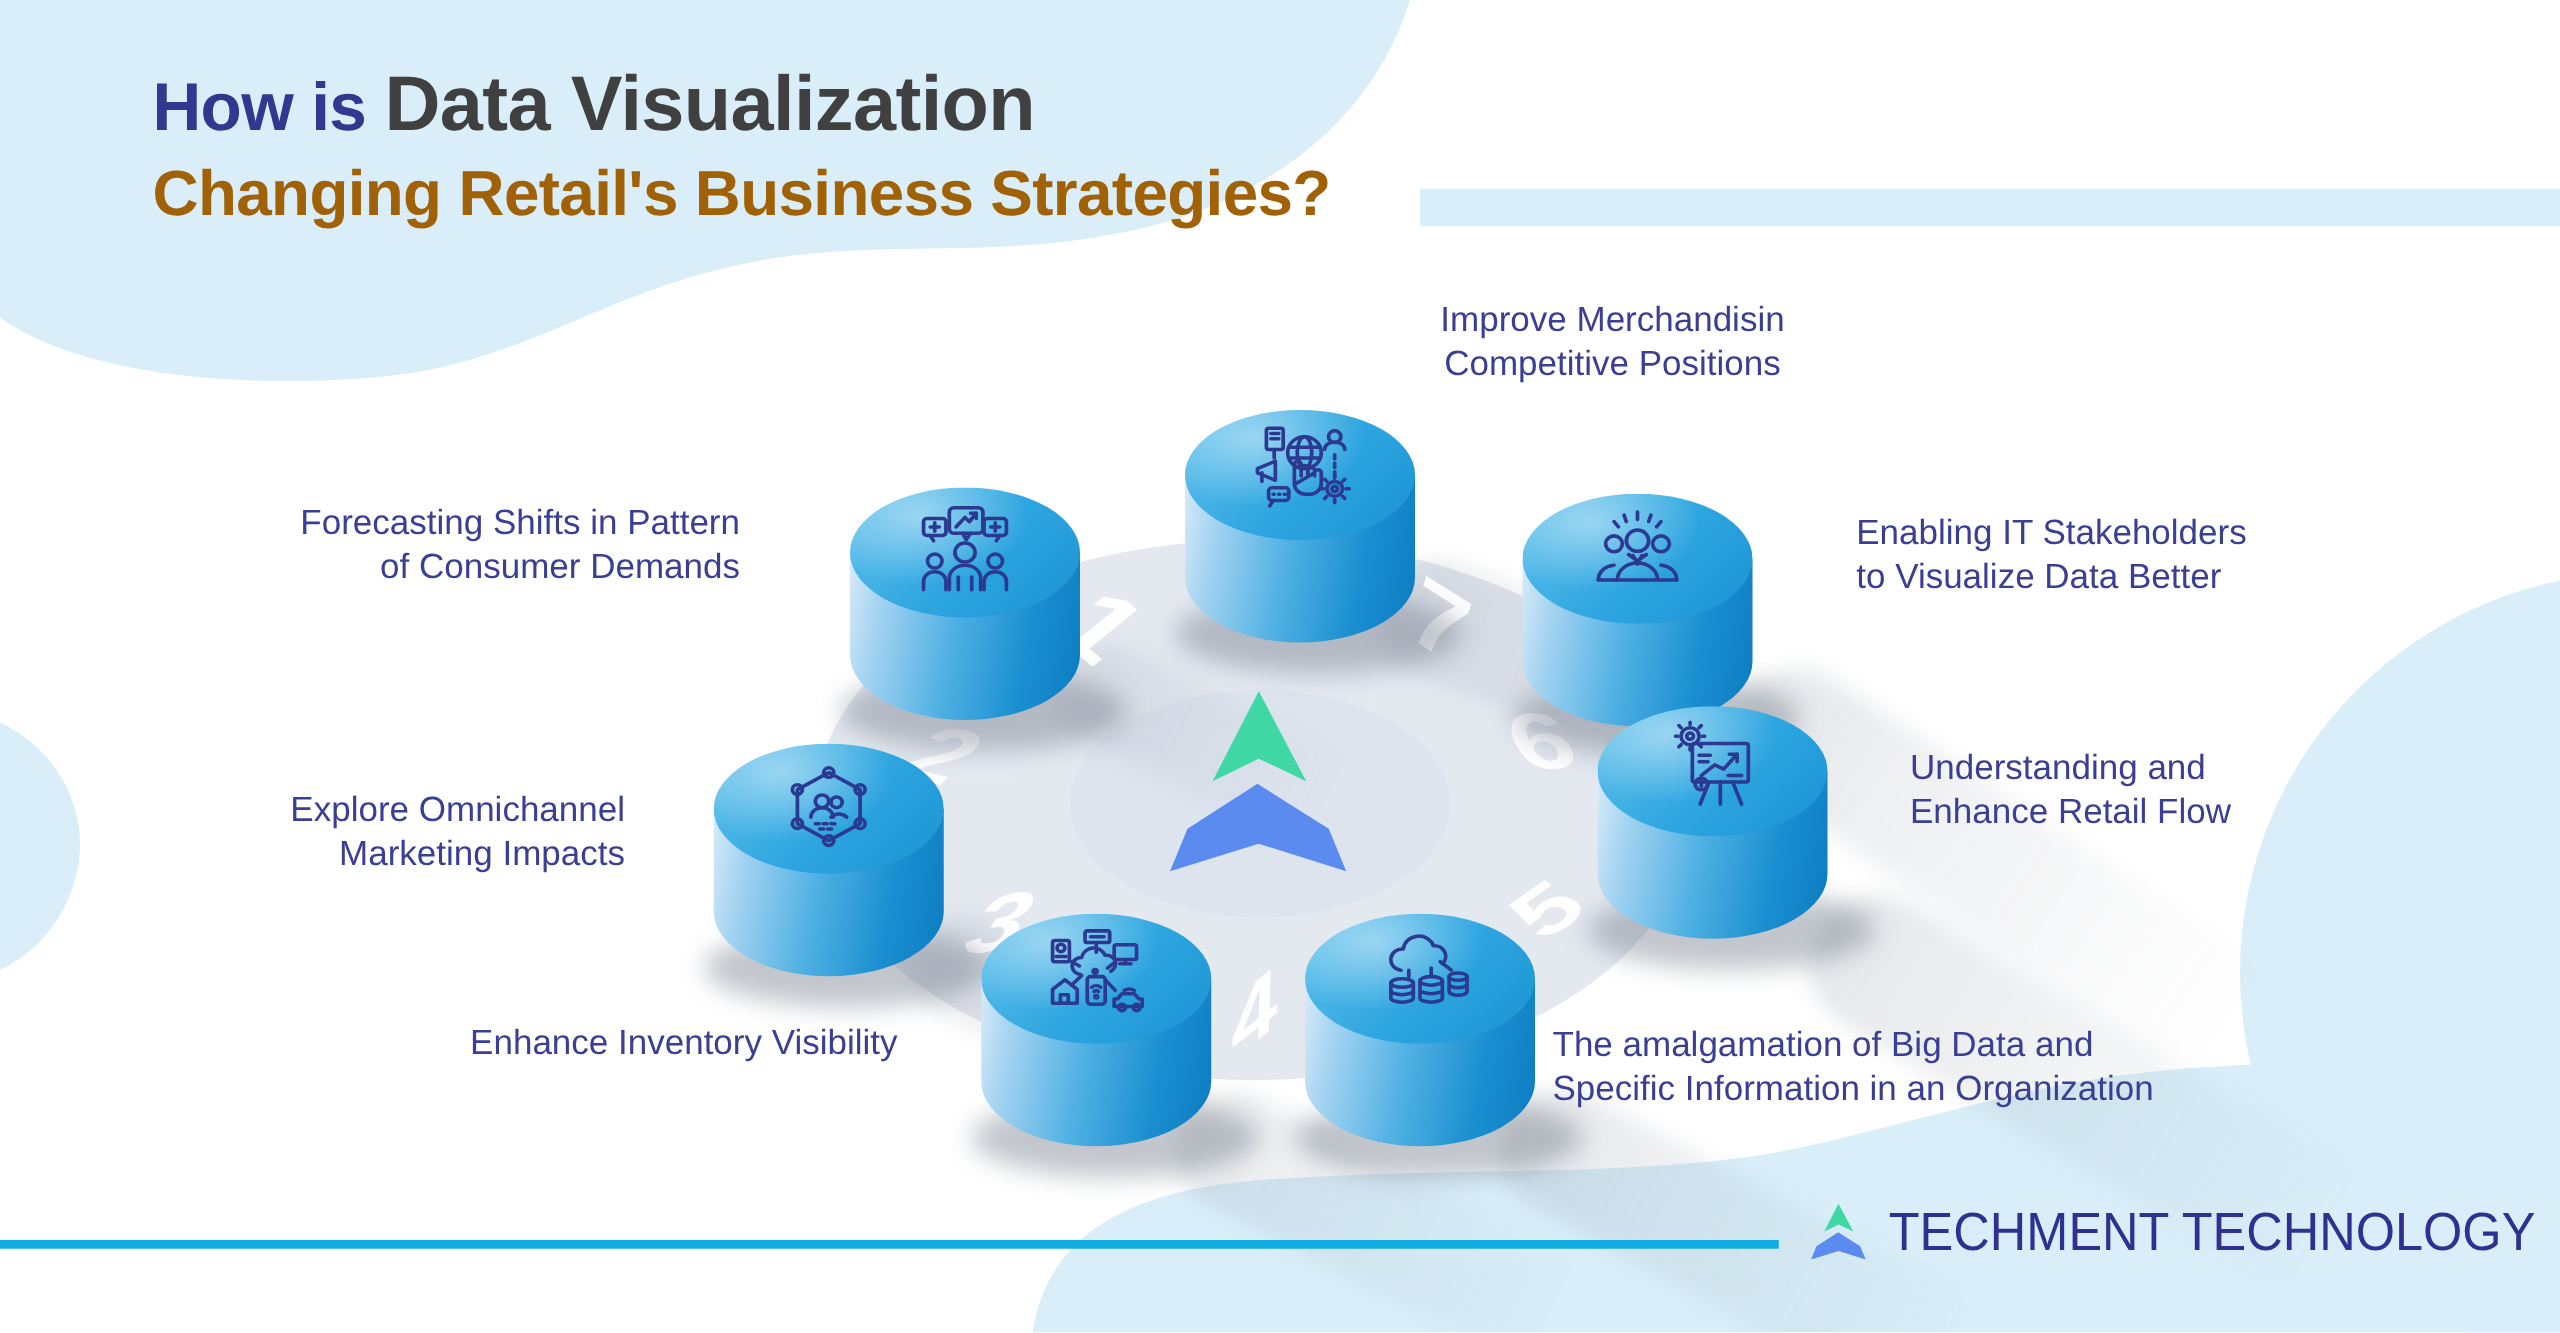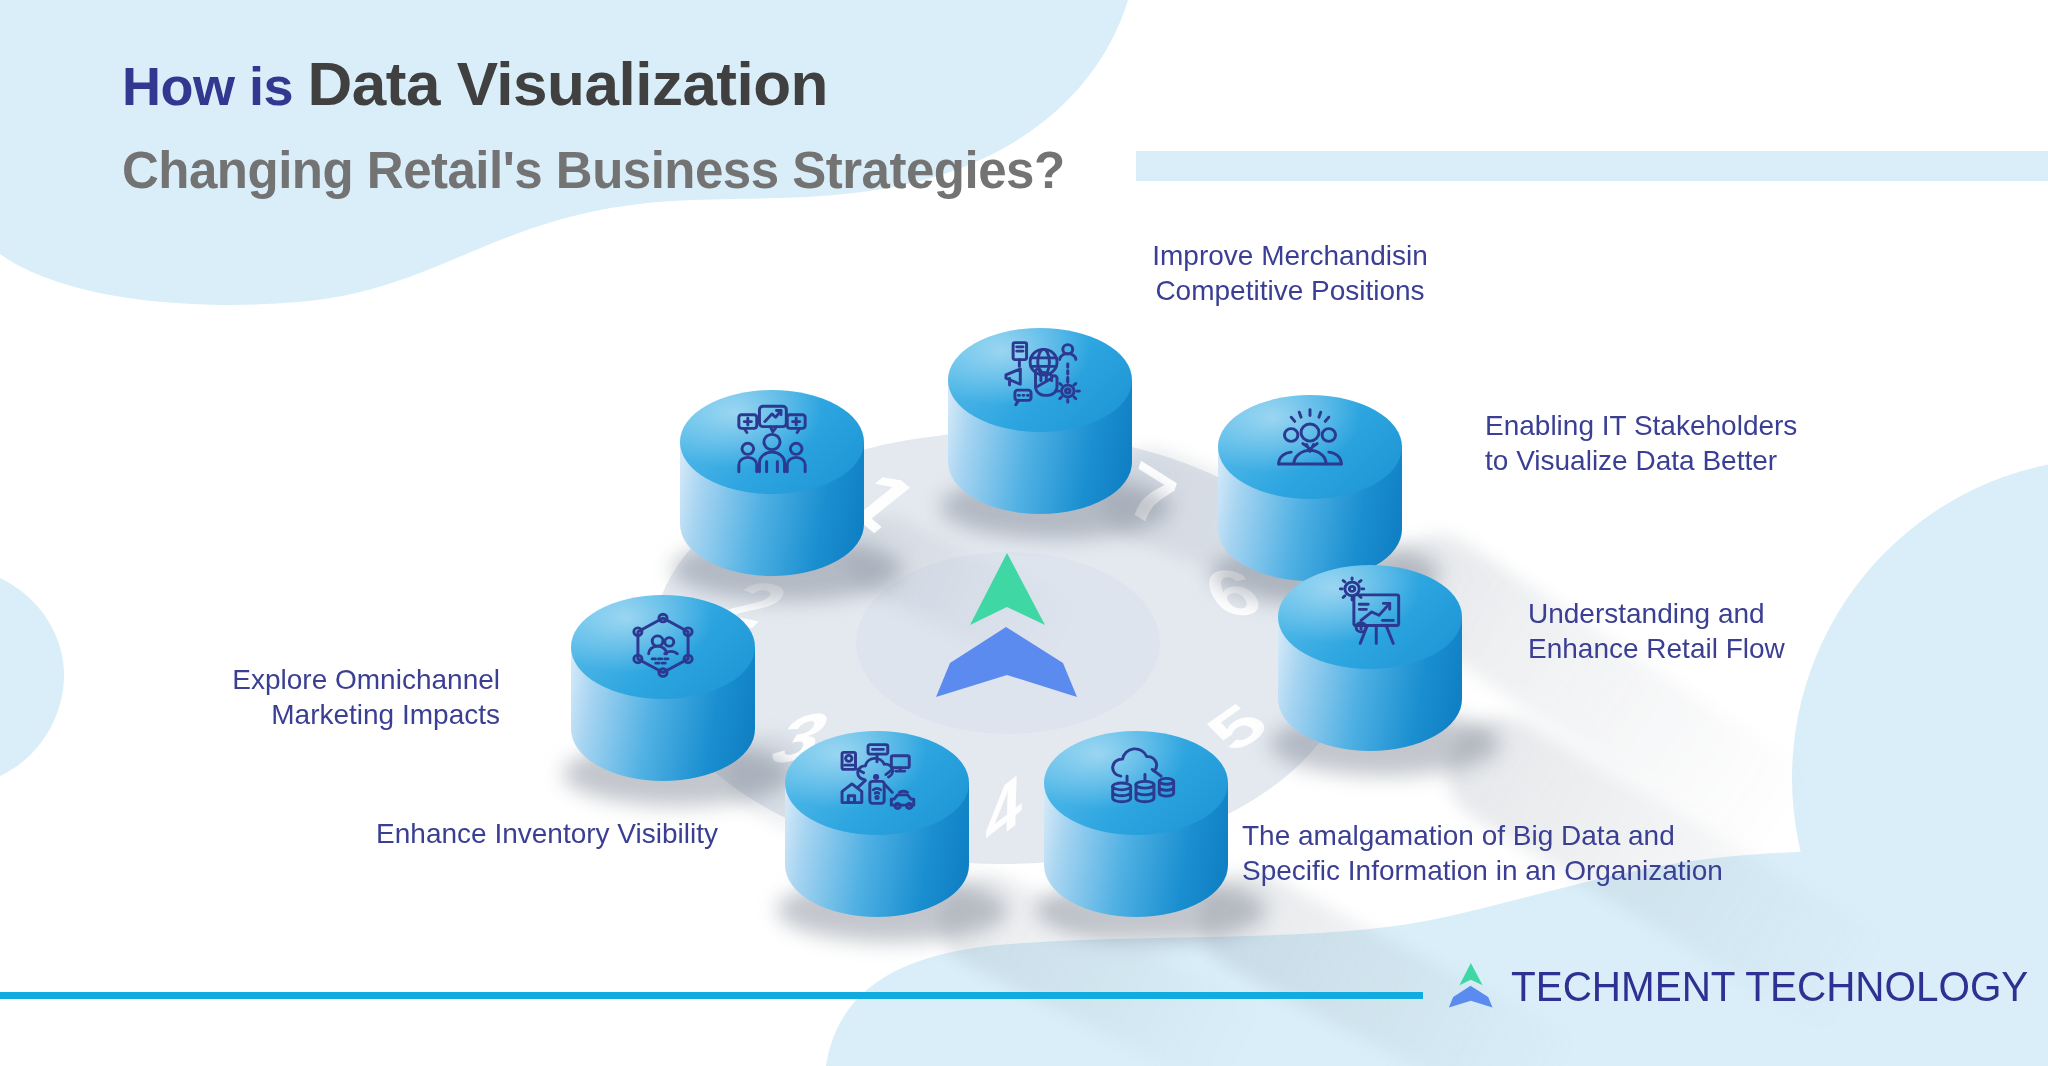--- a/index.html
+++ b/index.html
@@ -7,21 +7,21 @@
     position:relative; width:2048px; height:1066px; overflow:hidden;
     background:#ffffff; font-family:"Liberation Sans", sans-serif;
   }
   
   #decor{position:absolute;left:0;top:0;z-index:0;}
   
   .title-wrap{position:absolute;left:122px;top:48px;z-index:6;}
   .title-line1{white-space:nowrap;}
   .title-prefix{font-size:54px;font-weight:bold;color:#32388f;letter-spacing:-0.5px;}
   .title-highlight{font-size:62px;font-weight:bold;color:#404040;letter-spacing:-0.5px;}
-  .title-line2{font-size:51px;font-weight:bold;color:#737373;letter-spacing:-0.5px;margin-top:22px;white-space:nowrap;}
+  .title-line2{font-size:51px;font-weight:bold;color:#a16207;letter-spacing:-0.5px;margin-top:6px;white-space:nowrap;}
   
   .label{position:absolute;z-index:6;font-size:28px;font-weight:normal;color:#3b3f94;line-height:35px;}
   .label .ln{display:block;}
   .label-right{text-align:right;}
   .label-center{text-align:center;}
   
   .streak{position:absolute;z-index:2;border-radius:60px;
     background:linear-gradient(90deg, rgba(128,138,152,0.40), rgba(128,138,152,0.0) 85%);
     filter:blur(8px); transform-origin:left center;}
   .base-shadow{position:absolute;z-index:3;border-radius:50%;
@@ -264,40 +264,44 @@
   </div>
 
   <div class="title-wrap">
     <div class="title-line1">
       <span class="title-prefix">How is </span>
       <span class="title-highlight">Data Visualization</span>
     </div>
     <div class="title-line2">Changing Retail's Business Strategies?</div>
   </div>
 
+  <div class="label label-right" style="left:190px;top:400px;width:402px;">
+    <span class="ln">Forecasting Shifts in Pattern</span>
+    <span class="ln">of Consumer Demands</span>
+  </div>
   <div class="label label-center" style="left:1090px;top:238px;width:400px;">
     <span class="ln">Improve Merchandisin</span>
     <span class="ln">Competitive Positions</span>
   </div>
   <div class="label" style="left:1437px;top:408px;margin-left:48px;">
     <span class="ln">Enabling IT Stakeholders</span>
     <span class="ln">to Visualize Data Better</span>
   </div>
   <div class="label" style="left:1528px;top:596px;">
     <span class="ln">Understanding and</span>
     <span class="ln">Enhance Retail Flow</span>
   </div>
   <div class="label" style="left:1242px;top:818px;">
     <span class="ln">The amalgamation of Big Data and</span>
     <span class="ln">Specific Information in an Organization</span>
   </div>
   <div class="label label-right" style="left:260px;top:816px;width:458px;">
     <span class="ln">Enhance Inventory Visibility</span>
   </div>
-  <div class="label label-right" style="left:148px;top:662px;width:352px;">
+  <div class="label label-right" style="left:148px;top:630px;width:352px;">
     <span class="ln">Explore Omnichannel</span>
     <span class="ln">Marketing Impacts</span>
   </div>
 
   <div id="divider-line"></div>
   <div id="brand">
     <svg id="brand-logo" viewBox="0 0 155 155" preserveAspectRatio="xMidYMid meet">
       <polygon points="77,3 115,75 77,57 40,75" fill="#3fd7a4"></polygon>
       <polygon points="76,77 133,113 147,147 77,125 6,147 20,113" fill="#5b8bee"></polygon>
     </svg>

